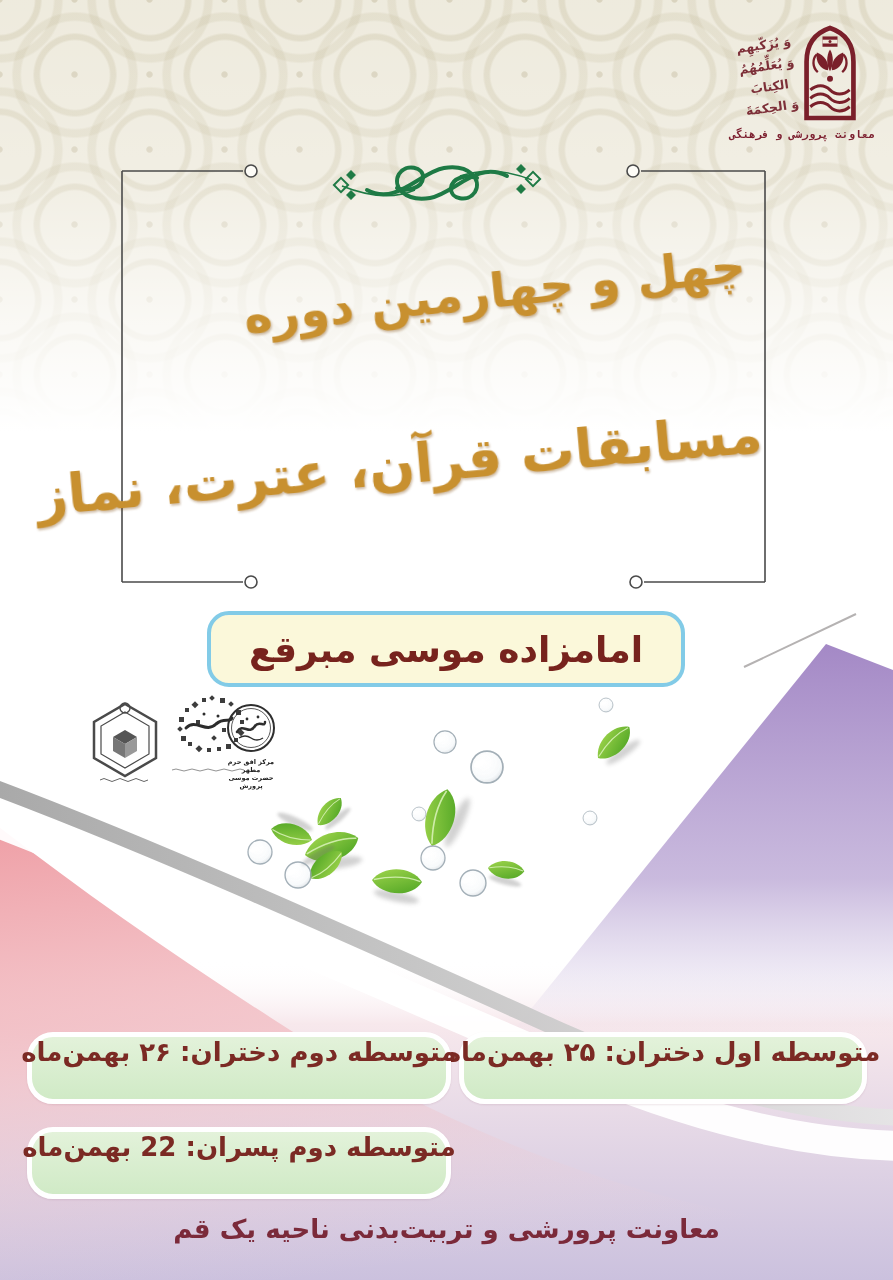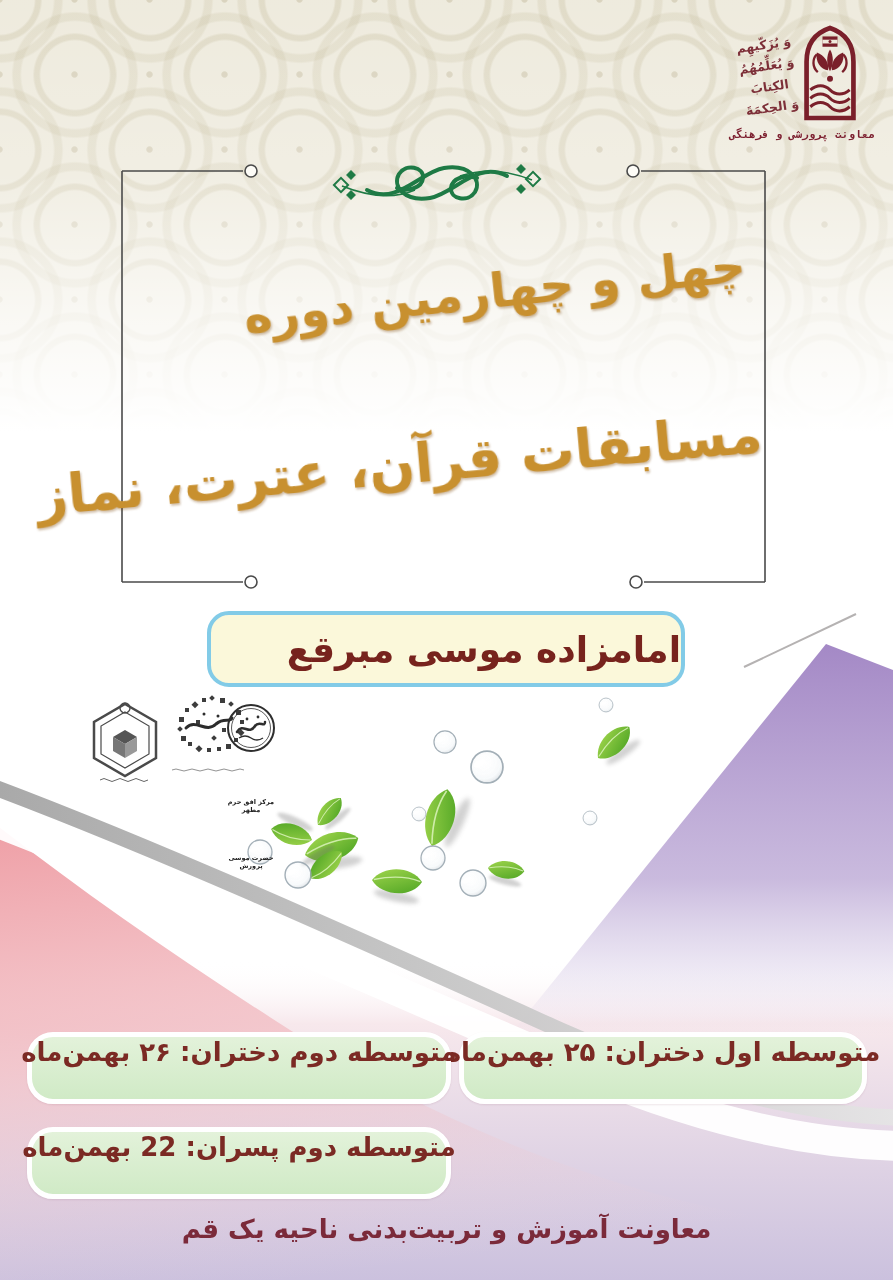--- a/index.html
+++ b/index.html
@@ -42,29 +42,29 @@
   .title-line{
     position:absolute;z-index:2;white-space:nowrap;font-weight:bold;
     color:#c8902f;filter:drop-shadow(1px 2px 1px rgba(120,70,10,.35));
   }
   .title1{top:236px;right:148px;font-size:48px;transform:rotate(-6deg);transform-origin:100% 50%;}
   .title2{top:402px;right:131px;font-size:54px;transform:rotate(-5deg);transform-origin:100% 50%;}
   
   .venue-pill{
     position:absolute;left:207px;top:611px;width:470px;height:68px;z-index:2;
     background:#fbf8da;border:4px solid #82cbe7;border-radius:22px;
-    display:flex;align-items:center;justify-content:flex-start;
+    display:flex;align-items:center;justify-content:center;
     color:#77231d;font-size:36px;font-weight:bold;
   }
   
   .logo{position:absolute;z-index:2;}
   .logo-hex{left:86px;top:700px;}
   .logo-dots{left:166px;top:690px;}
   .logo-circle{left:222px;top:702px;width:58px;text-align:center;}
-  .logo-circle .cap{color:#222;font-weight:bold;font-size:6.5px;line-height:8px;margin-top:40px;}
+  .logo-circle .cap{color:#222;font-weight:bold;font-size:6.5px;line-height:8px;}
   
   .pill-green{
     position:absolute;height:62px;z-index:2;border-radius:26px;
     background:linear-gradient(180deg,#e3f2da,#d0eac6);
     border:5px solid #ffffff;box-shadow:0 1px 2px rgba(120,60,80,.12);
     display:flex;justify-content:center;
     color:#7b2a24;font-size:26px;font-weight:bold;white-space:nowrap;
   }
   .p-r1-right{left:459px;top:1032px;width:398px;}
   .p-r1-left {left:27px; top:1032px;width:414px;}
@@ -276,15 +276,15 @@
   <div class="pill-green p-r1-right">
     <span>متوسطه اول دختران: ۲۵ بهمن‌ماه</span>
   </div>
   <div class="pill-green p-r1-left">
     <span>متوسطه دوم دختران: ۲۶ بهمن‌ماه</span>
   </div>
   <div class="pill-green p-r2-left">
     <span>متوسطه دوم پسران: 22 بهمن‌ماه</span>
   </div>
 
-  <div class="footer-text">معاونت آموزش و تربیت‌بدنی ناحیه یک قم</div>
+  <div class="footer-text">معاونت پرورشی و تربیت‌بدنی ناحیه یک قم</div>
 
 </div>
 
 </body></html>

